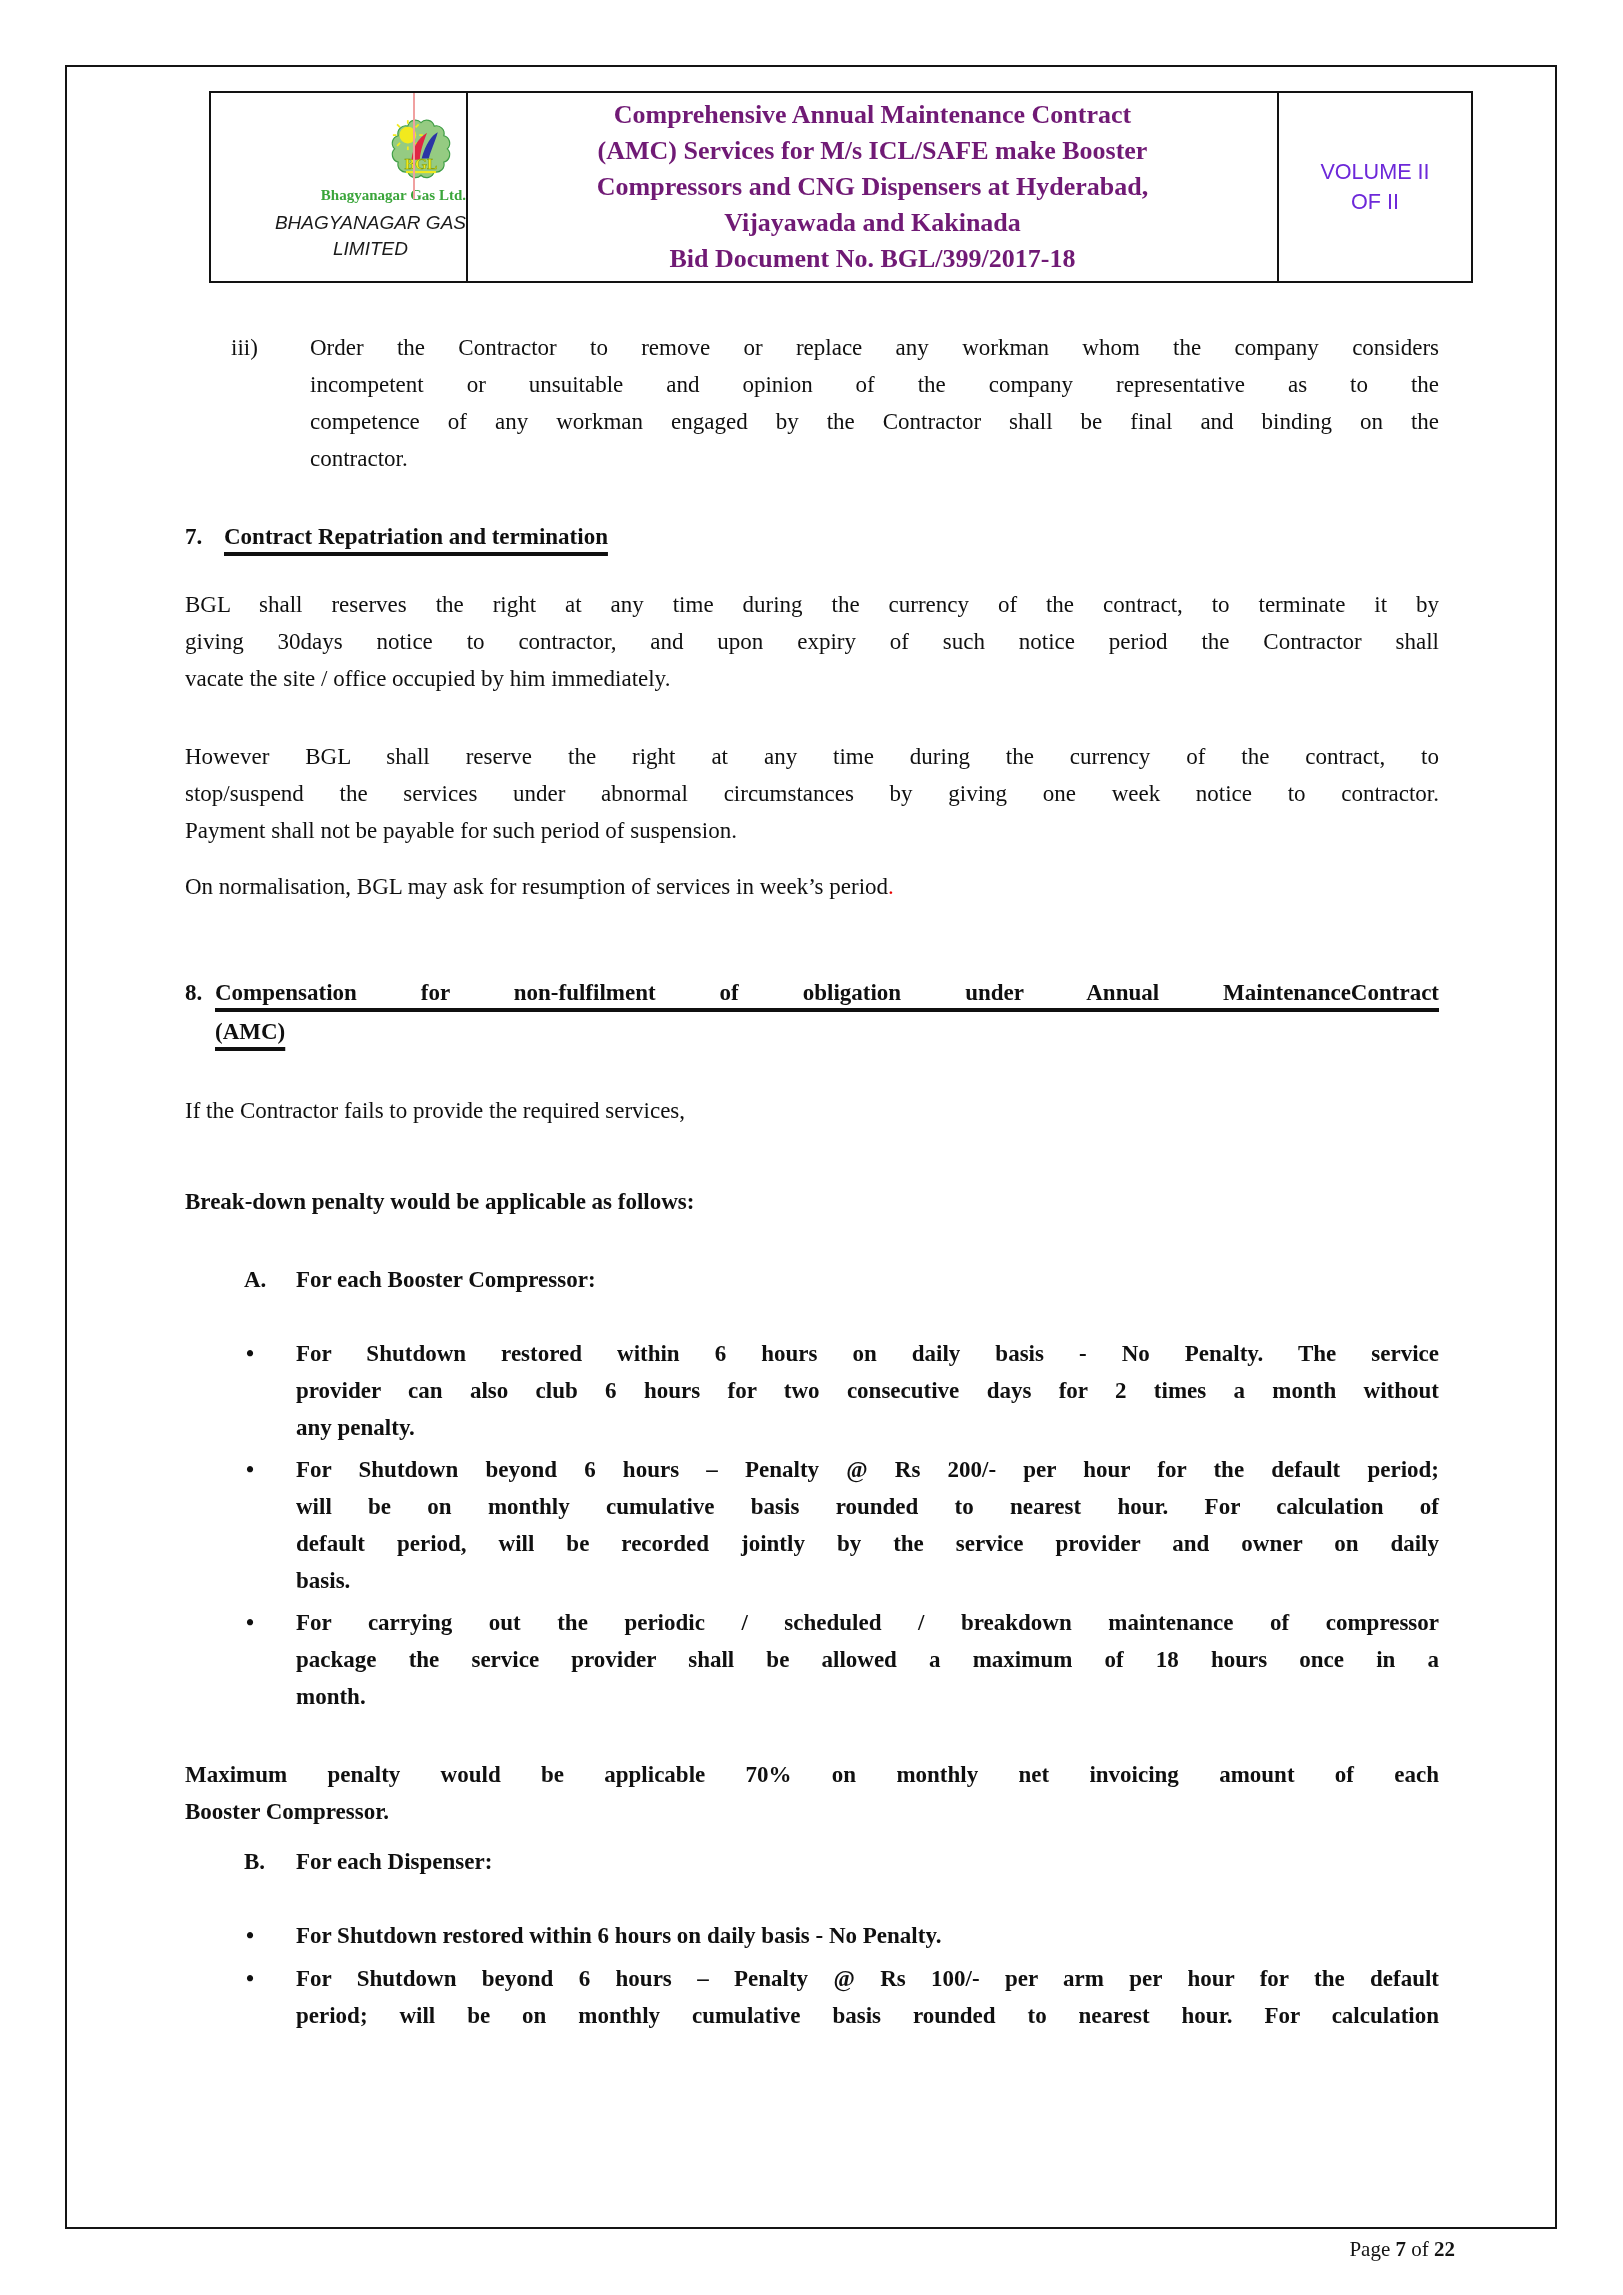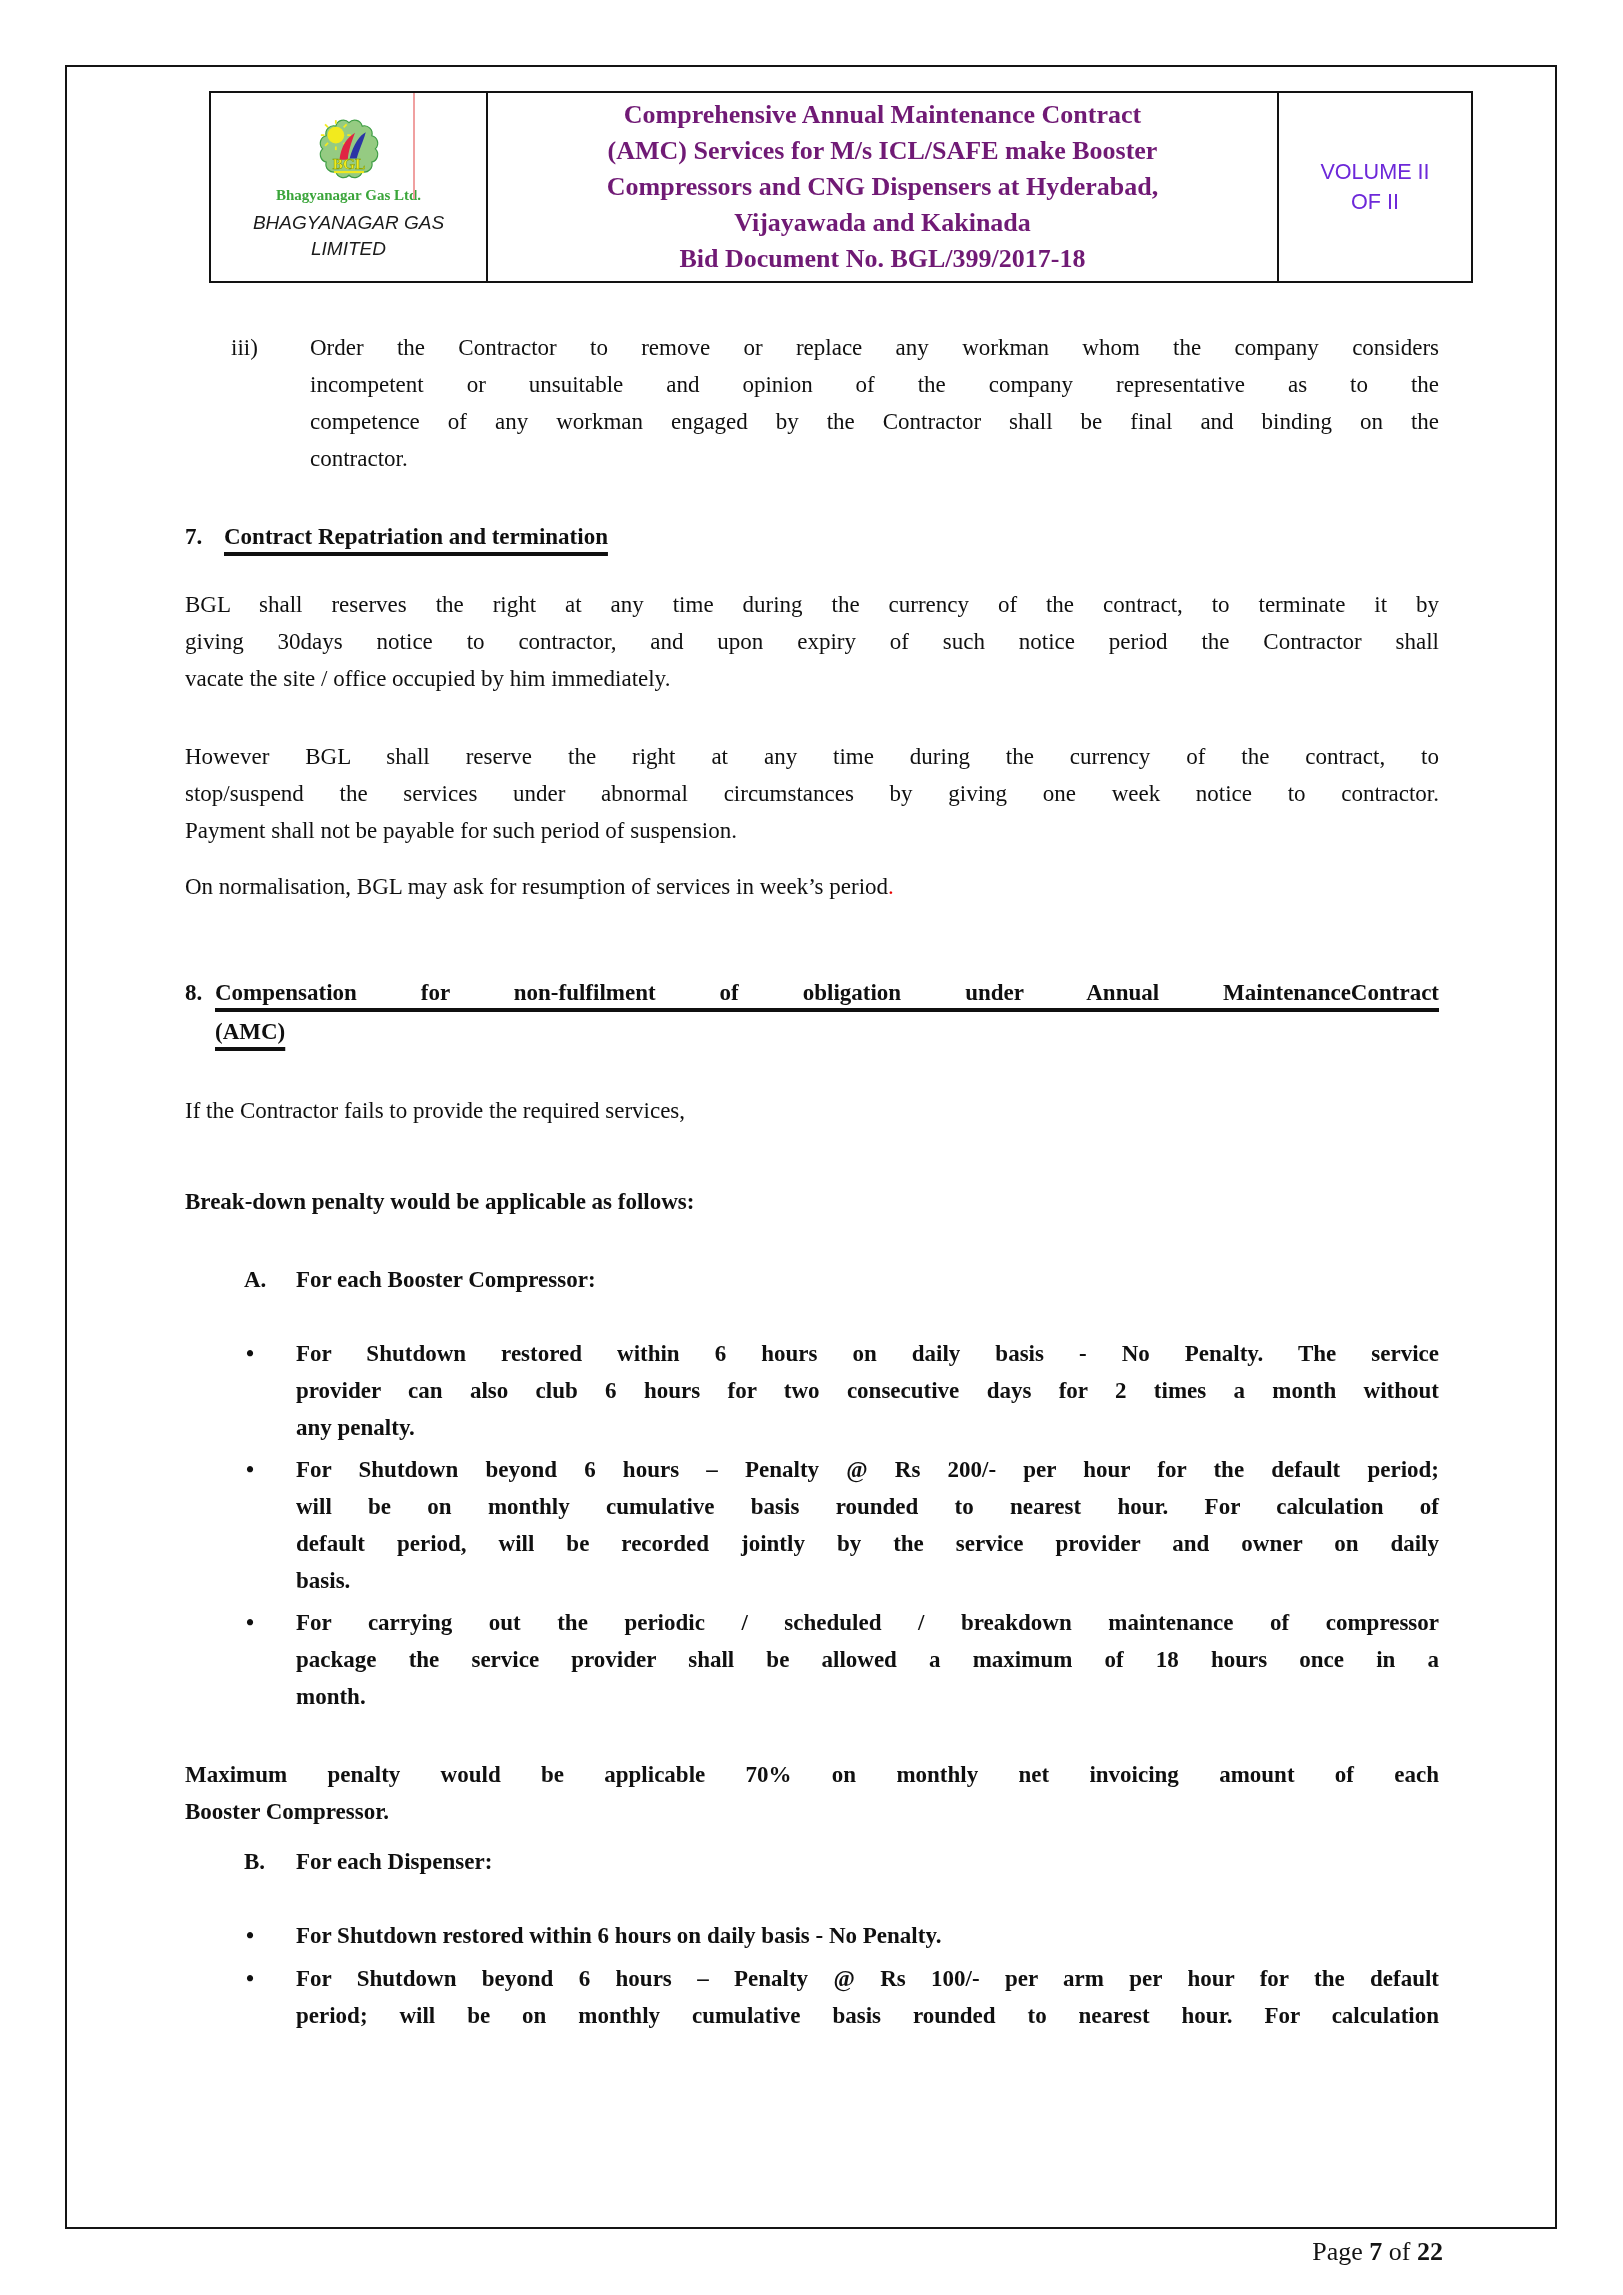--- a/index.html
+++ b/index.html
@@ -5,22 +5,22 @@
   html,body{margin:0;padding:0;background:#ffffff;}
   .sheet{position:relative;width:1623px;height:2295px;background:#ffffff;overflow:hidden;
          font-family:"Liberation Serif",serif;color:#101010;}
   .frame{position:absolute;left:65px;top:65px;width:1492px;height:2164px;
          border:2.6px solid #141414;box-sizing:border-box;padding:24px 116px 0 118px;}
 
   
   .htable{display:flex;width:1264px;height:192px;margin-left:24px;
           border:2.6px solid #121212;box-sizing:border-box;}
   .hcell{box-sizing:border-box;}
-  .c-logo{width:277px;border-right:2.6px solid #121212;position:relative;
-          display:flex;flex-direction:column;align-items:center;justify-content:center;padding-top:1.3px;}
+  .c-logo{width:257px;border-right:2.6px solid #121212;position:relative;
+          display:flex;flex-direction:column;align-items:flex-end;justify-content:center;padding-top:1.3px;}
   .pink-line{position:absolute;left:202px;top:0;width:2px;height:106px;background:#f0a0a0;}
   .logo-script{font-size:15px;font-weight:bold;color:#3aa53a;margin-top:1.3px;line-height:15.7px;}
   .company{font-family:"Liberation Sans",sans-serif;font-size:19px;line-height:26px;
            text-align:center;margin-top:6.5px;color:#1b1b1b;font-style:italic;}
   .c-title{flex:1;border-right:2.6px solid #121212;display:flex;align-items:center;justify-content:center;}
   .title-lines{width:100%;text-align:center;font-weight:bold;font-size:26px;line-height:36px;color:#701a75;}
   .c-volume{width:192px;display:flex;flex-direction:column;align-items:center;justify-content:center;
             font-family:"Liberation Sans",sans-serif;font-size:21.6px;line-height:30px;color:#6d28d9;}
 
   
@@ -53,21 +53,21 @@
   .alpha-b{margin-bottom:37px;}
 
   .bullets{font-weight:bold;}
   .bullets-a{margin-bottom:41px;}
   .bullet{display:flex;padding-left:61px;margin-bottom:5.2px;}
   .bullet .glyph{width:50px;flex:none;}
   .bullet .blines{flex:1;}
 
   .maxp{font-weight:bold;margin-bottom:13px;}
 
-  .footer{position:absolute;top:2237px;right:180px;font-size:26px;color:#141414;}
+  .footer{position:absolute;top:2237px;right:168px;font-size:21px;color:#141414;}
   .footer b{font-weight:bold;}
 
   
   .bgl-svg{display:block;}
 </style>
 </head>
 <body>
 
 <div class="sheet">
   <div class="frame">

